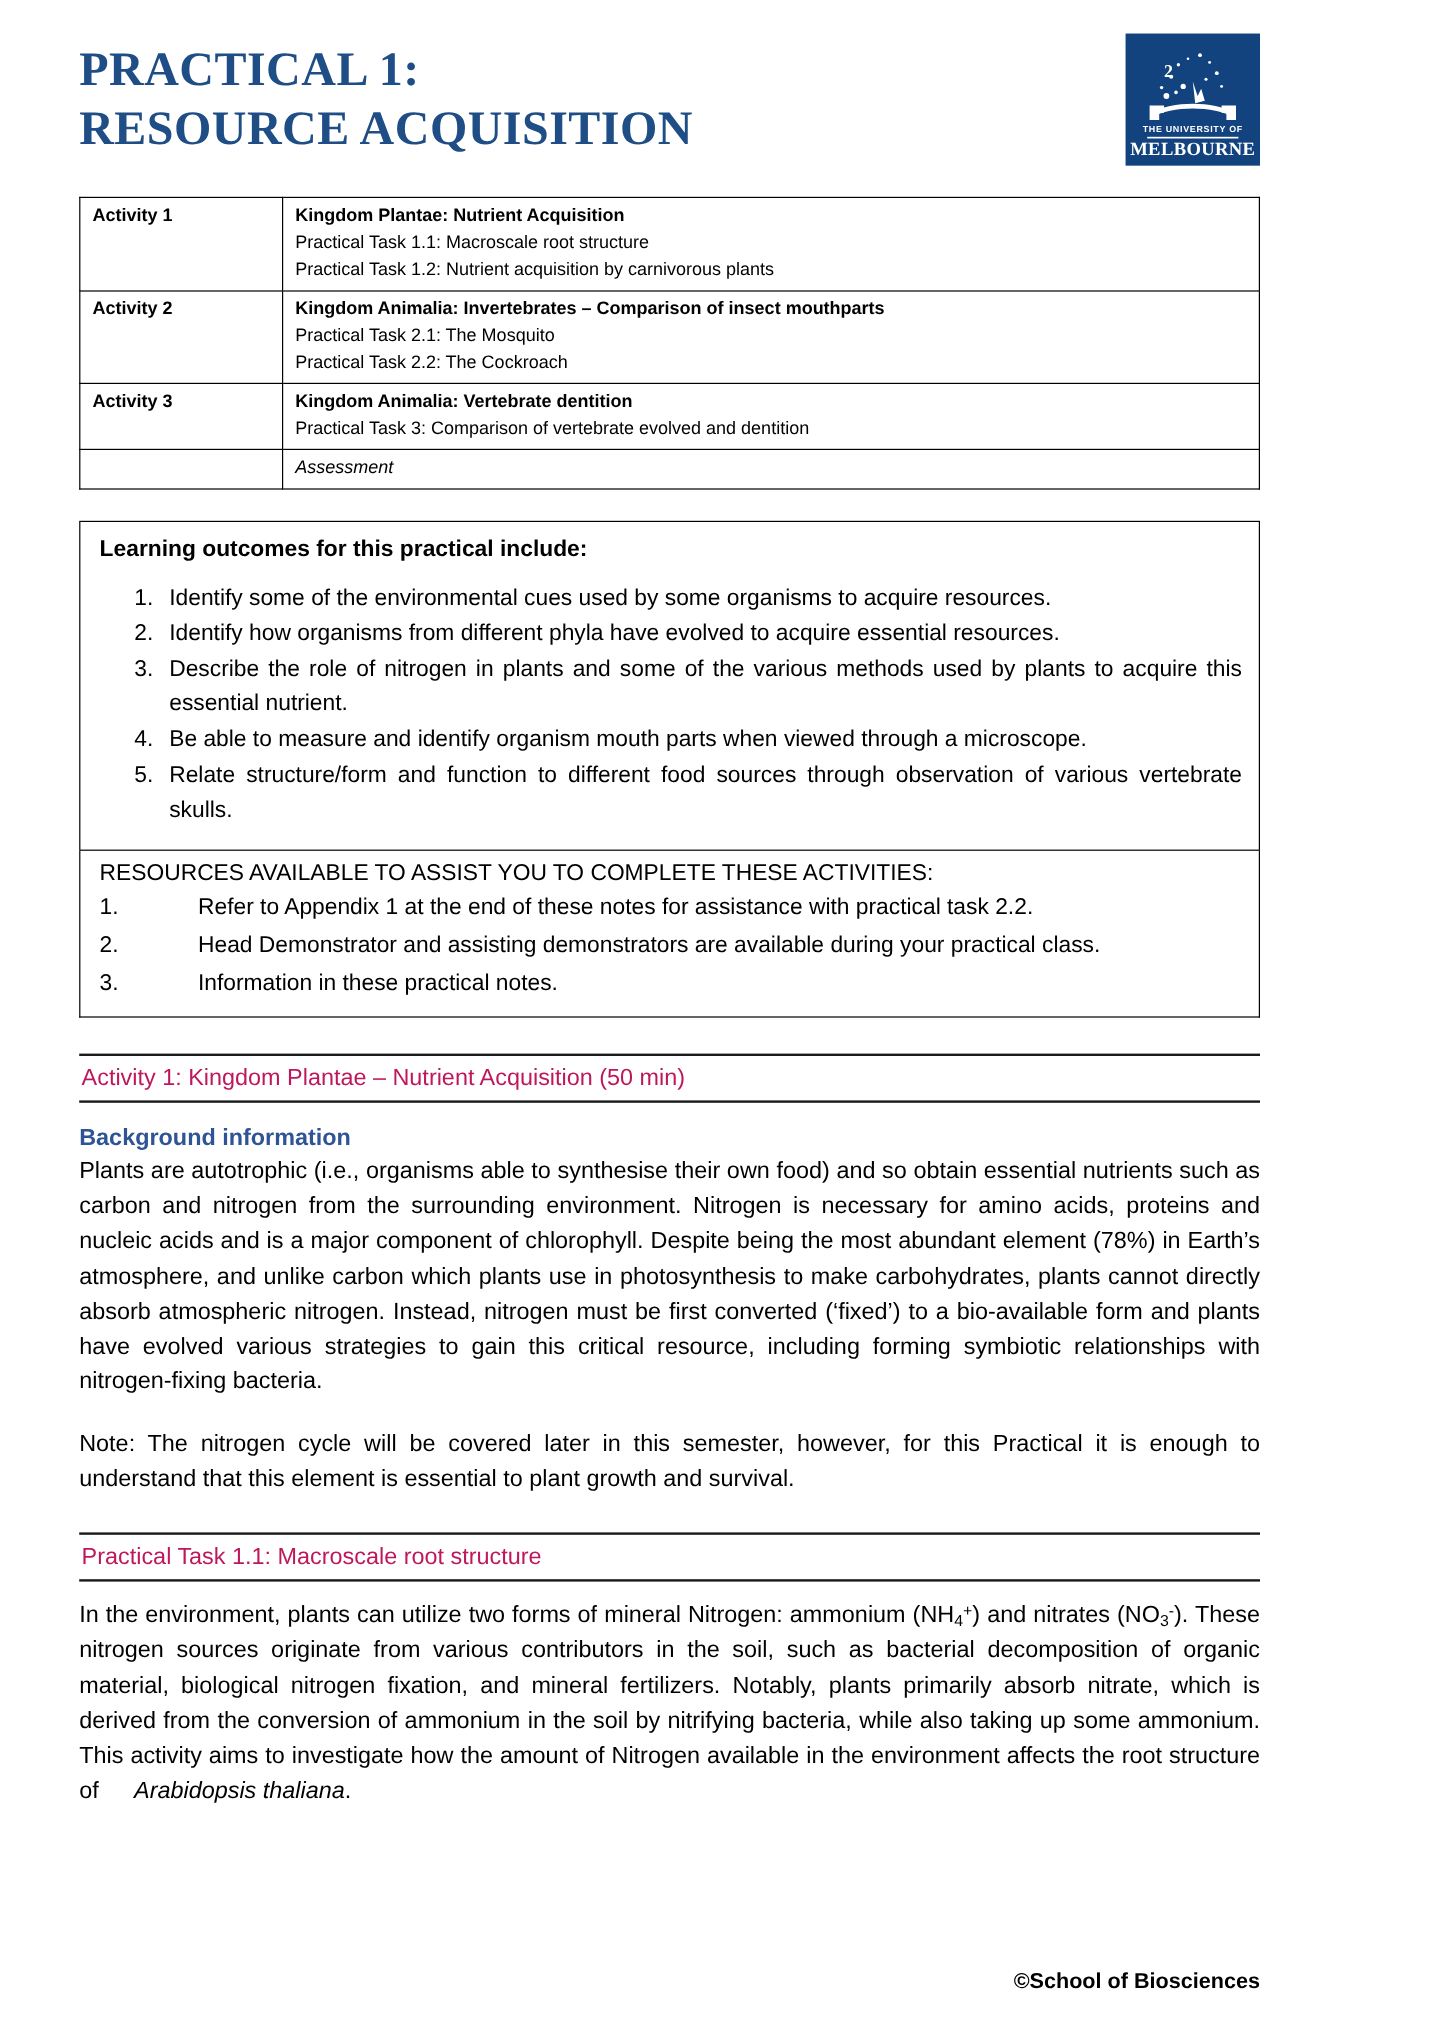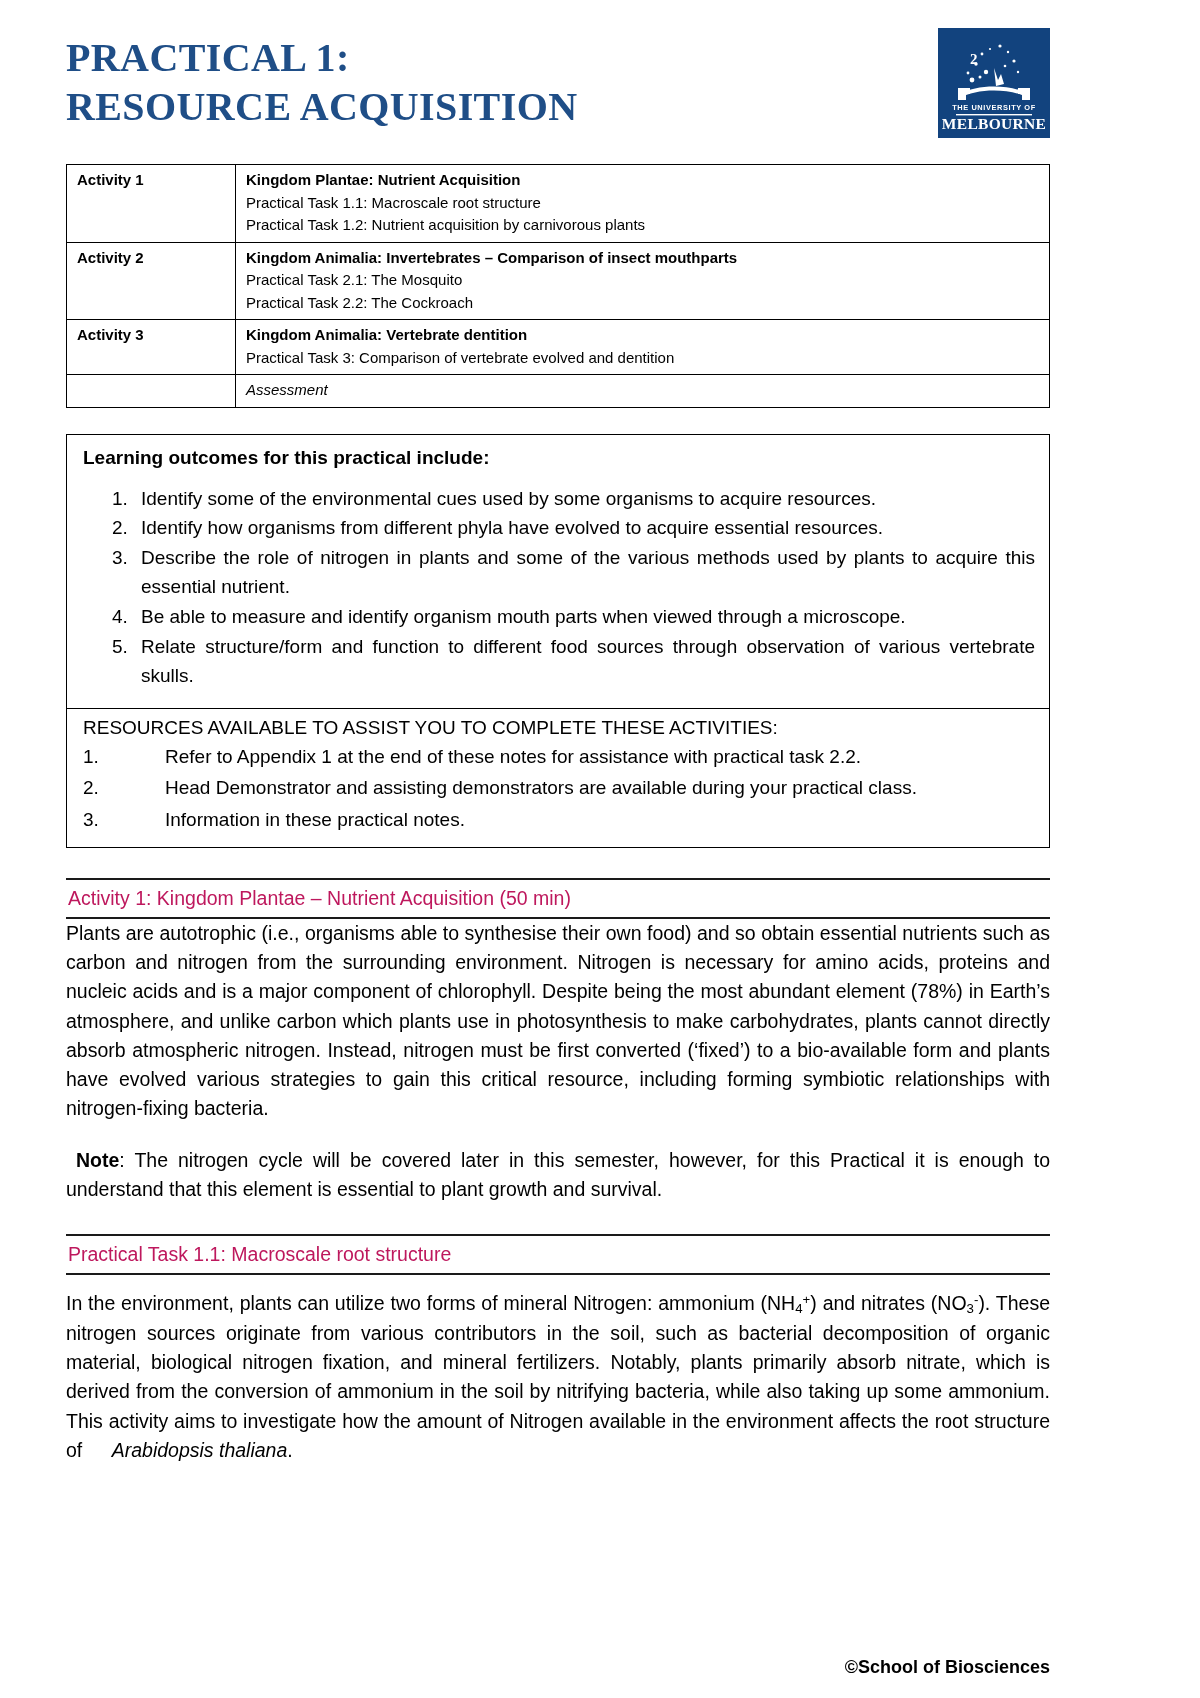--- a/index.html
+++ b/index.html
@@ -149,30 +149,30 @@
 
   
   p.body {
     font-size: 19.5px;
     line-height: 1.50;
     text-align: justify;
     margin: 0 0 0 0;
   }
   p.body + p.body { margin-top: 18px; }
   .spaced-top { margin-top: 22px !important; }
-  .bold { font-weight: bold; margin-left: 10px; }
+  .bold { font-weight: normal; }
   .ital { font-style: italic; margin-left: 24px; }
   sub { font-size: 0.68em; vertical-align: -0.22em; }
   sup { font-size: 0.68em; vertical-align: 0.42em; }
 
   
   .footer {
     position: absolute;
     right: 62px;
-    bottom: 20px;
+    bottom: 36px;
     font-size: 18px;
     font-weight: bold;
     white-space: nowrap;
   }
 </style>
 </head>
 <body>
 
 <div class="page">
 
@@ -276,20 +276,21 @@
         <span class="num">3.</span>
         <span class="txt">Information in these practical notes.</span>
       </li>
     </ol>
   </div>
 
   <div class="rule-heading">
     <span class="h-text">Activity 1: Kingdom Plantae – Nutrient Acquisition (50 min)</span>
   </div>
 
+  <div class="sub-heading">Background information</div>
   <p class="body">Plants are autotrophic (i.e., organisms able to synthesise their own food) and so obtain essential nutrients such as carbon and nitrogen from the surrounding environment.  Nitrogen is necessary for amino acids, proteins and nucleic acids and is a major component of chlorophyll. Despite being the most abundant element (78%) in Earth’s atmosphere, and unlike carbon which plants use in photosynthesis to make carbohydrates, plants cannot directly absorb atmospheric nitrogen. Instead, nitrogen must be first converted (‘fixed’) to a bio-available form and plants have evolved various strategies to gain this critical resource, including forming symbiotic relationships with nitrogen-fixing bacteria.</p>
 
   <p class="body spaced-top"><span class="bold">Note</span><span>: The nitrogen cycle will be covered later in this semester, however, for this Practical it is enough to understand that this element is essential to plant growth and survival.</span></p>
 
   <div class="rule-heading">
     <span class="h-text">Practical Task 1.1: Macroscale root structure</span>
   </div>
 
   <p class="body" style="margin-top:14px"><span>In the environment, plants can utilize two forms of mineral Nitrogen: ammonium (NH</span><sub>4</sub><sup>+</sup><span>) and nitrates (NO</span><sub>3</sub><sup>-</sup><span>). These nitrogen sources originate from various contributors in the soil, such as bacterial decomposition of organic material, biological nitrogen fixation, and mineral fertilizers. Notably, plants primarily absorb nitrate, which is derived from the conversion of ammonium in the soil by nitrifying bacteria, while also taking up some ammonium. This activity aims to investigate how the amount of Nitrogen available in the environment affects the root structure of </span><span class="ital">Arabidopsis thaliana</span><span>.</span></p>
 

